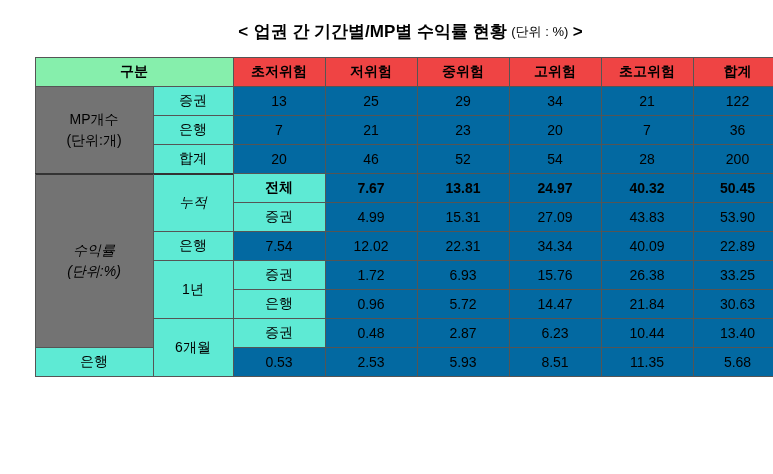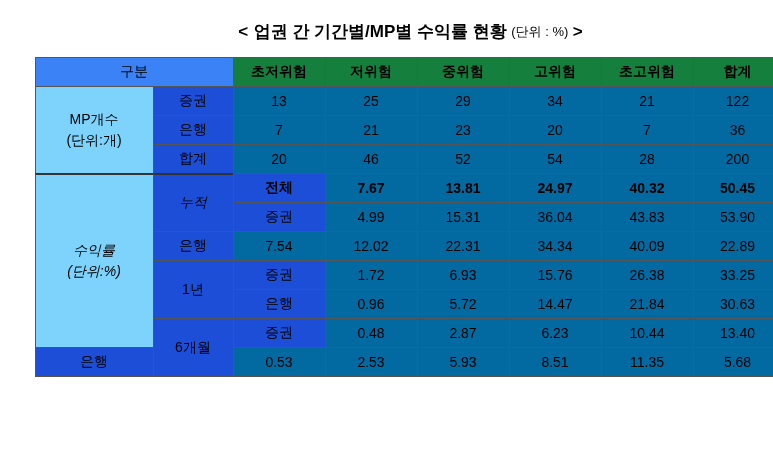--- a/index.html
+++ b/index.html
@@ -51,37 +51,37 @@
   table.grid td, table.grid th {
     border: 1px solid #555555;
     text-align: center;
     vertical-align: middle;
     font-size: 14px;
     padding: 0;
     height: 29px;
     box-sizing: border-box;
   }
   th.hdr {
-    background: #15803d;
+    background: #ef4444;
     font-weight: bold;
     font-size: 15px;
     height: 30px;
   }
   th.hdr-gubun {
-    background: #3b82f6;
+    background: #86efac;
+    font-weight: bold;
+    font-size: 15px;
+  }
+  td.rowlabel {
+    background: #5eead4;
     font-weight: normal;
-    font-size: 15px;
-  }
-  td.rowlabel {
-    background: #1d4ed8;
-    font-weight: normal;
     font-size: 14px;
   }
   td.grouplabel {
-    background: #7dd3fc;
+    background: #737373;
     font-size: 14px;
     line-height: 1.45;
   }
   td.num {
     background: #0369a1;
     font-size: 14px;
   }
   td.bold {
     font-weight: bold;
   }
@@ -182,21 +182,21 @@
         <td class="num bold">13.81</td>
         <td class="num bold">24.97</td>
         <td class="num bold">40.32</td>
         <td class="num bold">50.45</td>
         <td class="num bold">28.38</td>
       </tr>
       <tr>
         <td class="rowlabel">증권</td>
         <td class="num">4.99</td>
         <td class="num">15.31</td>
-        <td class="num">36.04</td>
+        <td class="num">27.09</td>
         <td class="num">43.83</td>
         <td class="num">53.90</td>
         <td class="num">31.89</td>
       </tr>
       <tr>
         <td class="rowlabel">은행</td>
         <td class="num">7.54</td>
         <td class="num">12.02</td>
         <td class="num">22.31</td>
         <td class="num">34.34</td>

